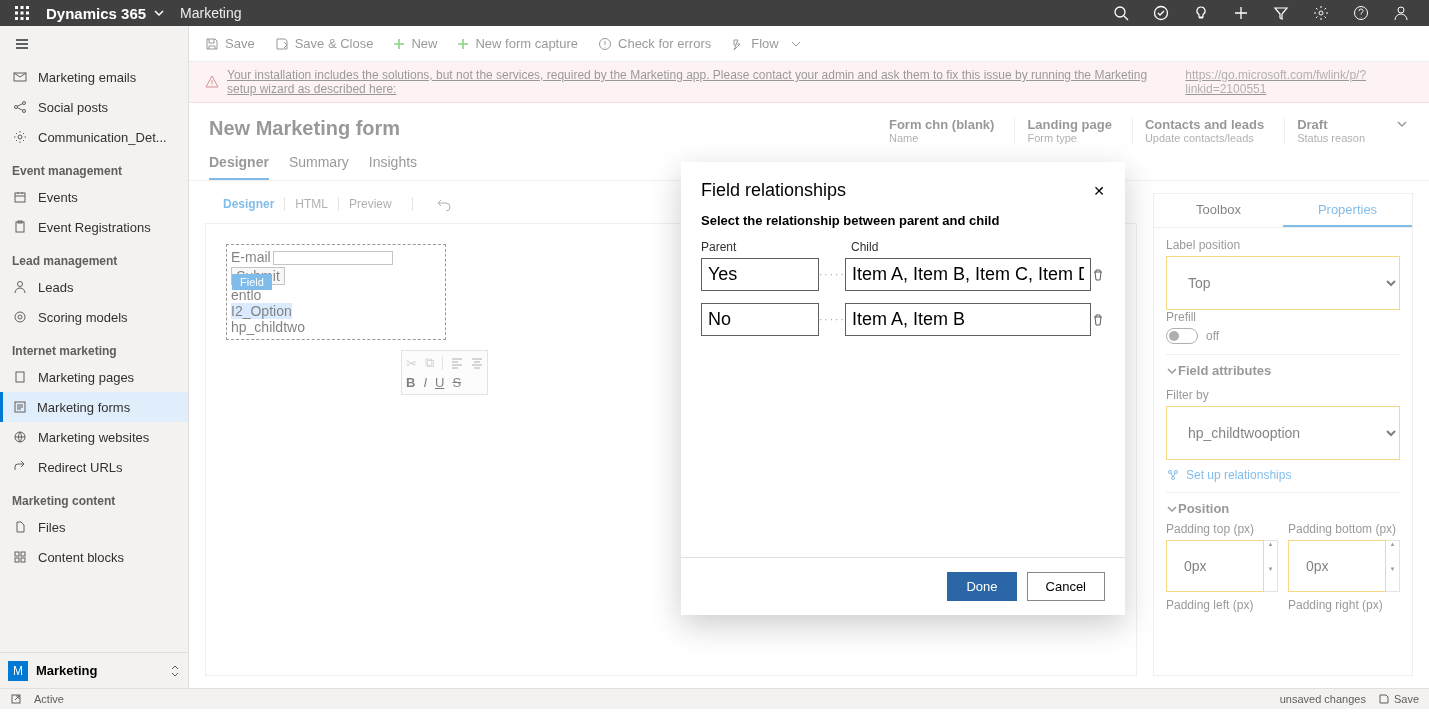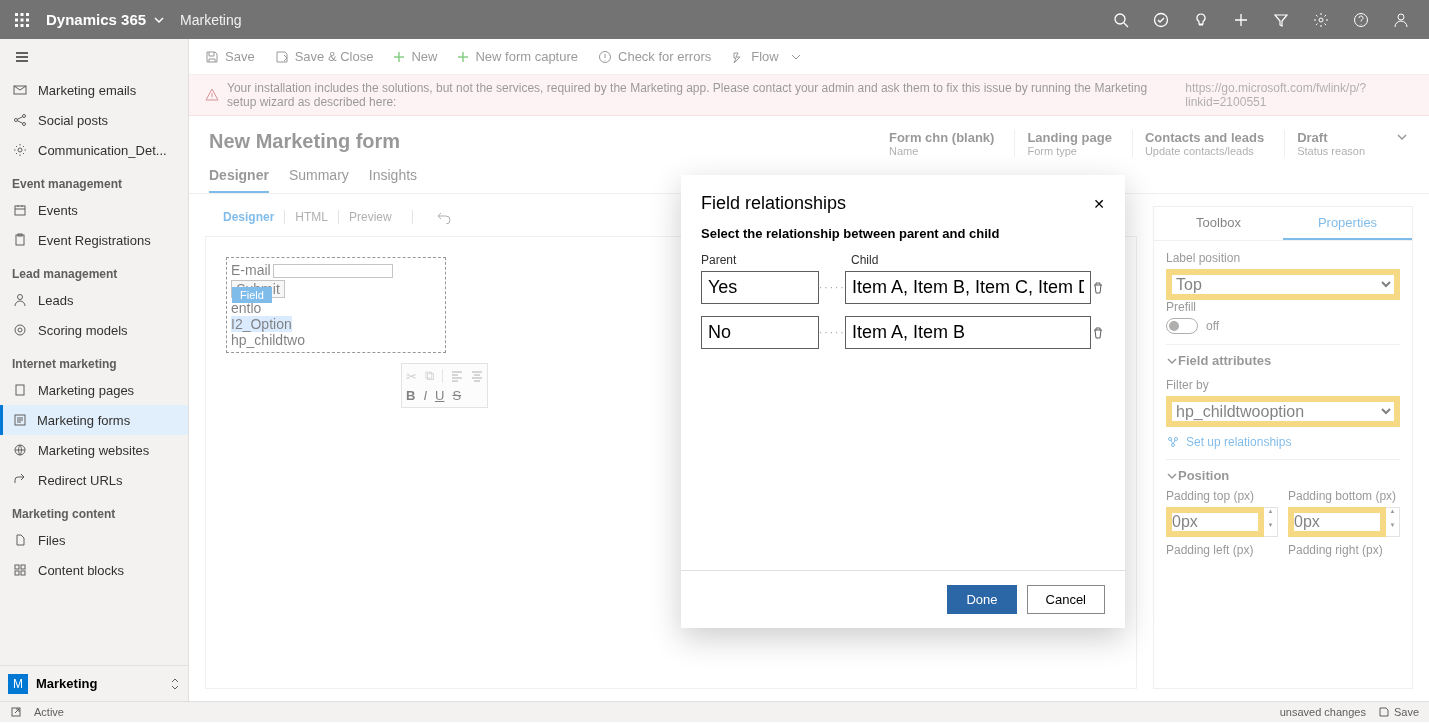--- a/index.html
+++ b/index.html
@@ -1,19 +1,19 @@
 <!DOCTYPE html>
 <html><head>
 <meta charset="utf-8">
 <style>
 * { margin: 0; padding: 0; box-sizing: border-box; font-family: "Segoe UI", Tahoma, sans-serif; }
 html, body { width: 1429px; height: 724px; overflow: hidden; background: #fff; }
 
 
-.topbar { height: 39px; background: #737373; color: #fff; display: flex; align-items: center; padding: 0 8px; text-align: right; }
+.topbar { height: 26px; background: #404040; color: #fff; display: flex; align-items: center; padding: 0 8px; text-align: right; }
 .topbar .waffle { width: 28px; height: 28px; display: flex; align-items: center; justify-content: center; cursor: pointer; }
 .topbar .prod { font-size: 15px; font-weight: 600; margin-left: 10px; }
 .topbar .chev { margin: 0 8px; }
 .topbar .app { font-size: 14px; opacity: .9; margin-left: 8px; }
 .topbar .spacer { flex: 1; }
 .topbar .ticon { width: 40px; height: 41px; display: flex; align-items: center; justify-content: center; cursor: pointer; }
 
 
 .shell { display: flex; height: calc(724px - 41px - 21px); }
 .sidebar { width: 189px; background: #f3f2f1; border-right: 1px solid #e1dfdd; display: flex; flex-direction: column; overflow: hidden; }
@@ -21,21 +21,21 @@
 .nav-item { height: 30px; display: flex; align-items: center; padding: 0 12px; font-size: 13px; color: #323130; cursor: pointer; gap: 10px; white-space: nowrap; overflow: hidden; text-overflow: ellipsis; }
 .nav-item.active { background: #e1eefb; border-left: 3px solid #0078d4; padding-left: 9px; gap: 9px; }
 .nav-head { font-size: 12px; font-weight: 600; color: #605e5c; padding: 12px 12px 4px; }
 .sidebar .bottom { margin-top: auto; border-top: 1px solid #e1dfdd; display: flex; align-items: center; height: 36px; padding: 0 8px; gap: 8px; }
 .sq { width: 20px; height: 20px; background: #0078d4; color: #fff; font-size: 12px; display: flex; align-items: center; justify-content: center; }
 
 .main { flex: 1; display: flex; flex-direction: column; position: relative; }
 .cmdbar { height: 36px; border-bottom: 1px solid #e1dfdd; display: flex; align-items: center; padding: 0 8px; gap: 4px; }
 .cmd { display: flex; align-items: center; gap: 6px; font-size: 13px; color: #323130; padding: 4px 8px; cursor: pointer; }
 
-.warn { background: #fde7e9; color: #323130; font-size: 12px; padding: 6px 16px; display: flex; align-items: center; gap: 8px; border-bottom: 1px solid #f3c0c4; }
+.warn { background: #fde7e9; color: #323130; font-size: 12px; padding: 6px 16px; display: flex; align-items: center; gap: 8px; border-bottom: 1px solid #f3c0c4; text-decoration: underline; }
 .warn a { color: #605e5c; text-decoration: none; }
 
 .header { display: flex; align-items: flex-start; padding: 14px 20px 0; gap: 24px; }
 .header h1 { font-size: 20px; font-weight: 600; color: #323130; }
 .meta { margin-left: auto; display: flex; gap: 20px; align-items: flex-start; }
 .meta .col { border-left: 1px solid #e1dfdd; padding-left: 12px; }
 .meta .col:first-child { border-left: none; }
 .meta .v { font-size: 13px; font-weight: 600; color: #323130; }
 .meta .l { font-size: 11px; color: #605e5c; }
 .meta .chev2 { margin-left: 10px; cursor: pointer; }
@@ -59,21 +59,21 @@
 .fmt { position: absolute; left: 195px; top: 126px; border: 1px solid #c8c6c4; background: #faf9f8; padding: 4px; display: flex; flex-direction: column; gap: 4px; font-size: 13px; }
 .fmt .row { display: flex; gap: 8px; align-items: center; }
 .fmt .sep { width: 1px; height: 14px; background: #c8c6c4; }
 
 .propanel { width: 260px; border: 1px solid #e1dfdd; background: #fff; overflow: auto; }
 .ptabs { display: flex; border-bottom: 1px solid #e1dfdd; }
 .ptab { flex: 1; text-align: center; font-size: 13px; padding: 8px 0; cursor: pointer; }
 .ptab.active { color: #0078d4; border-bottom: 2px solid #0078d4; }
 .pbody { padding: 10px 12px; font-size: 12px; color: #323130; }
 .pbody label { display: block; margin-bottom: 4px; font-size: 12px; }
-.pbody select, .pbody input { width: 100%; font-size: 16px; padding: 0; border: 6px solid #eab308; background: #fff; }
+.pbody select, .pbody input { width: 100%; font-size: 14px; padding: 17px; border: 1px solid #eab308; background: #fff; }
 .psec { border-top: 1px solid #e1dfdd; margin-top: 10px; padding-top: 8px; }
 .psec h4 { font-size: 13px; font-weight: 600; display: flex; align-items: center; gap: 0; }
 .toggle { width: 32px; height: 16px; border: 1px solid #605e5c; border-radius: 8px; position: relative; display: inline-block; }
 .toggle::after { content: ''; width: 10px; height: 10px; background: #605e5c; border-radius: 50%; position: absolute; left: 2px; top: 2px; }
 .link { color: #0078d4; cursor: pointer; display: flex; align-items: center; gap: 6px; margin-top: 8px; }
 .two { display: flex; gap: 10px; margin-top: 6px; }
 .two > div { flex: 1; }
 .spin { display: flex; }
 .spin input { flex: 1; }
 .spin .s { width: 14px; border: 1px solid #c8c6c4; border-left: none; display: flex; flex-direction: column; }

